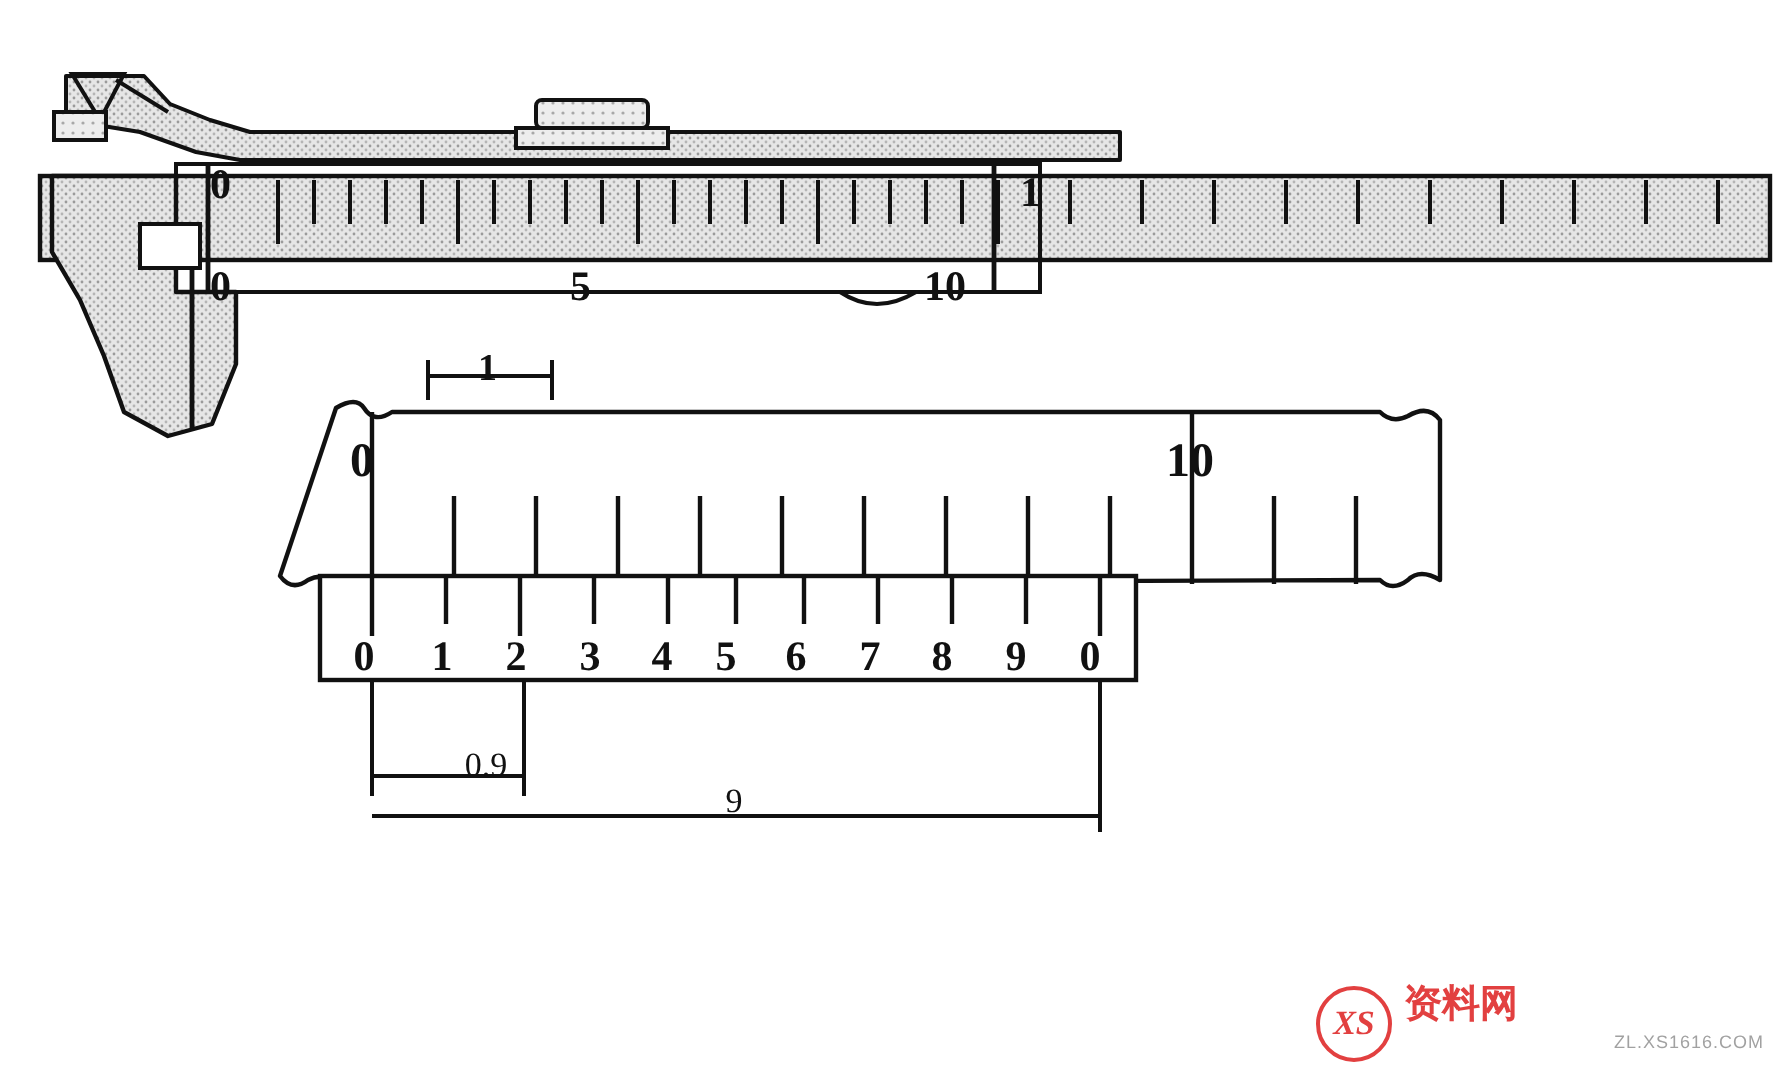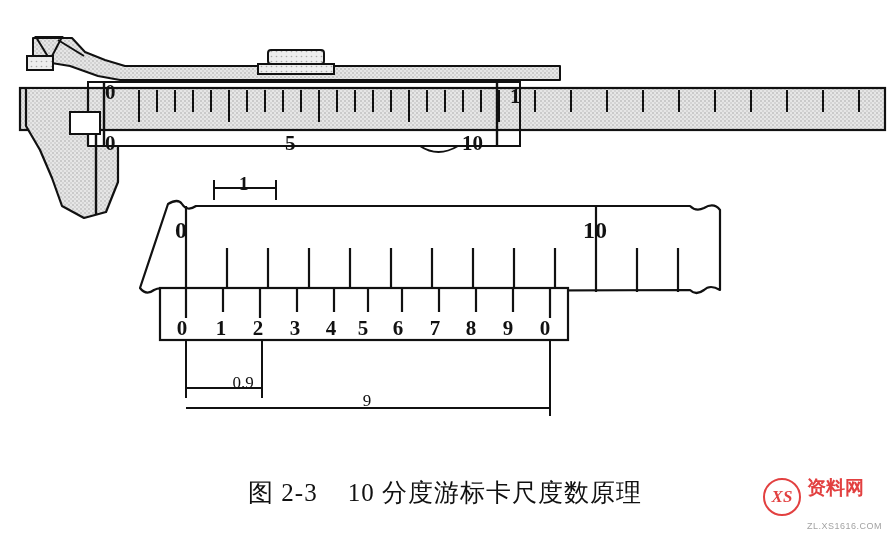--- a/index.html
+++ b/index.html
@@ -55,22 +55,23 @@
     font-family: "Liberation Serif", serif;
     font-style: italic;
     font-weight: bold;
     font-size: 17px;
     display: flex;
     align-items: center;
     justify-content: center;
   }
   .wm-text {
     display: flex;
-    flex-direction: column;
+    flex-direction: row;
     line-height: 1.05;
+    gap: 48px;
   }
   .wm-main {
     color: #e03030;
     font-family: "Liberation Sans", sans-serif;
     font-size: 19px;
     font-weight: bold;
   }
   .wm-sub {
     color: #9a9a9a;
     font-family: "Liberation Sans", sans-serif;
@@ -243,23 +244,20 @@
         <text x="545" y="335">0</text>
       </g>
 
       <g font-family="Liberation Serif, serif" font-size="17" fill="#111" text-anchor="middle">
         <text x="243" y="388">0.9</text>
         <text x="367" y="406">9</text>
       </g>
     </g>
   </svg>
 
-  <div class="caption">
-    <span class="cap-num">图 2-3</span><span>10 分度游标卡尺度数原理</span>
-  </div>
 
   <div class="watermark">
     <div class="wm-badge">XS</div>
     <div class="wm-text">
       <span class="wm-main">资料网</span>
       <span class="wm-sub">ZL.XS1616.COM</span>
     </div>
   </div>
 
 </div>

